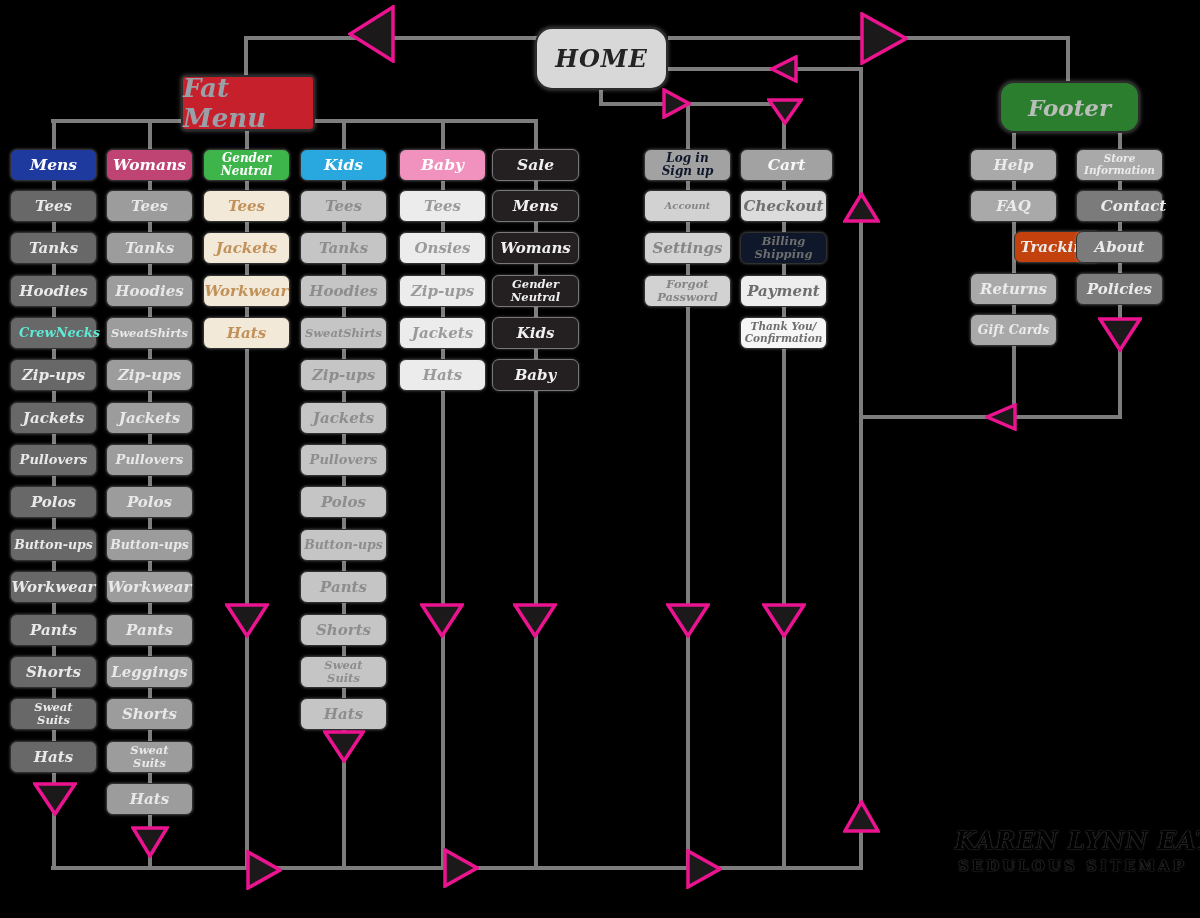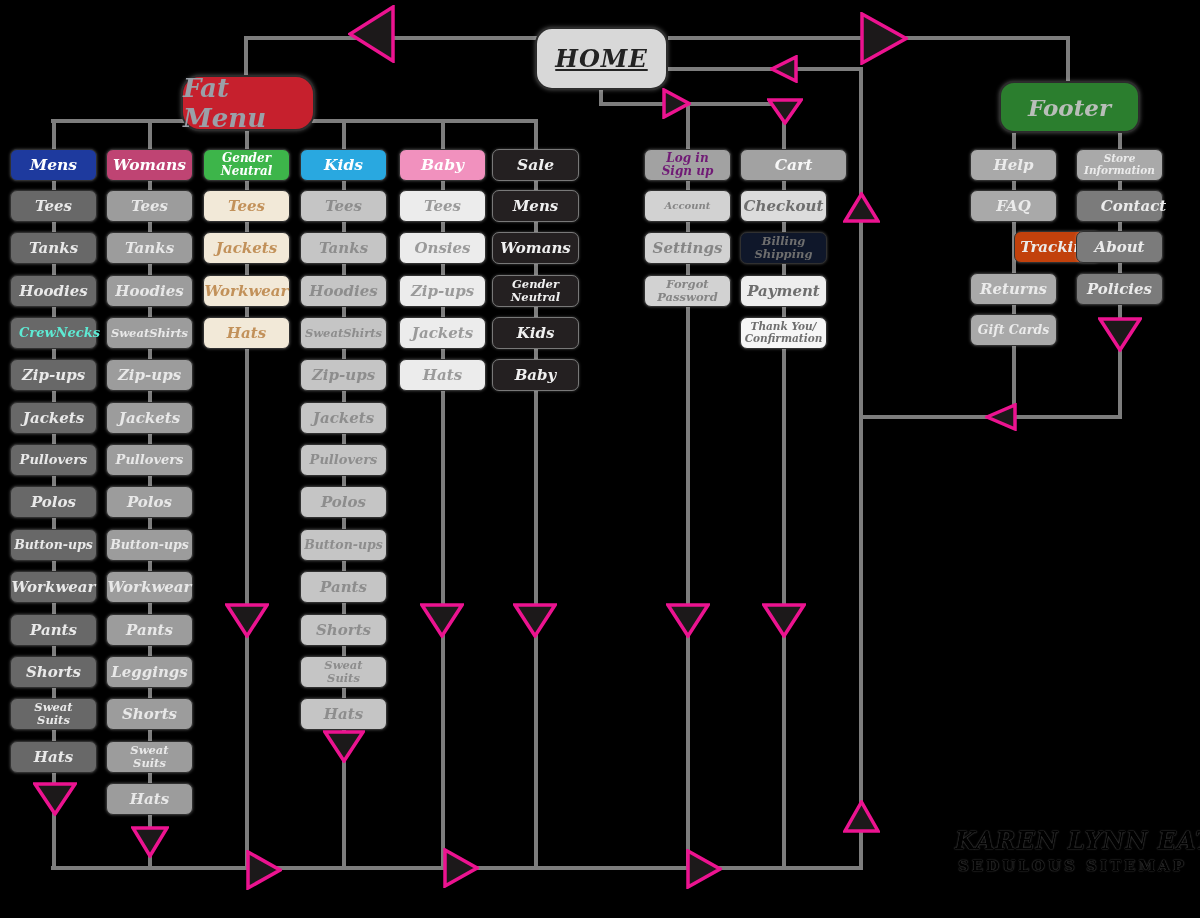--- a/index.html
+++ b/index.html
@@ -7,34 +7,34 @@
           font-family:"DejaVu Serif","Liberation Serif",serif;}
   .line{position:absolute;background:#7d7d7d;z-index:1;}
   .box{position:absolute;z-index:2;display:flex;align-items:center;justify-content:center;
        text-align:center;font-weight:bold;font-style:italic;border:1.5px solid #303030;
        border-radius:7px;white-space:pre-line;line-height:1.12;
        box-shadow:0 0 3px rgba(255,255,255,.28);box-sizing:border-box;}
   .bignode{position:absolute;z-index:3;display:flex;align-items:center;justify-content:center;
        font-weight:bold;font-style:italic;border:2px solid #2c2c2c;
        box-shadow:0 0 4px rgba(255,255,255,.3);box-sizing:border-box;}
   #home{left:535px;top:27px;width:133px;height:63px;border-radius:17px;font-size:24px;letter-spacing:1px;}
-  #fatmenu{left:181px;top:75px;width:134px;height:56px;border-radius:19px;font-size:26px;}
+  #fatmenu{left:181px;top:75px;width:134px;height:56px;border-radius:5px;font-size:26px;}
   #footerbox{left:999px;top:81px;width:141px;height:52px;border-radius:15px;font-size:23px;}
   .arrow{position:absolute;z-index:4;}
   #sig{position:absolute;left:955px;top:826px;width:235px;text-align:center;z-index:2;}
   #sig1{font-size:24px;font-weight:bold;font-style:italic;letter-spacing:1px;color:#000;
         text-shadow:0 0 1px #5a5a5a,0 0 2px #3c3c3c;white-space:nowrap;}
   #sig2{font-size:15px;font-weight:bold;letter-spacing:3px;color:#000;margin-top:2px;
         text-shadow:0 0 1px #565656,0 0 2px #383838;white-space:nowrap;}
 </style>
 </head>
 <body>
 
 <div id="canvas">
-  <div class="bignode" id="home" style="background: rgb(216, 216, 216); color: rgb(35, 35, 35); text-decoration: underline;">HOME</div>
+  <div class="bignode" id="home" style="background: rgb(216, 216, 216); color: rgb(35, 35, 35);">HOME</div>
   <div class="bignode" id="fatmenu" style="background: rgb(198, 32, 45); color: rgb(154, 160, 168);">Fat Menu</div>
   <div class="bignode" id="footerbox" style="background: rgb(43, 126, 46); color: rgb(185, 190, 185);">Footer</div>
   <div id="sig">
     <div id="sig1">KAREN LYNN EATON</div>
     <div id="sig2">SEDULOUS SITEMAP</div>
   </div>
 <div class="line" style="left: 246px; top: 36px; width: 291px; height: 4px;"></div>
     <div class="line" style="left: 244px; top: 36px; width: 4px; height: 41px;"></div>
     <div class="line" style="left: 668px; top: 36px; width: 402px; height: 4px;"></div>
     <div class="line" style="left: 1066px; top: 36px; width: 4px; height: 47px;"></div>
@@ -117,27 +117,27 @@
     <div class="box" style="left: 399px; top: 275px; width: 87px; height: 32px; background: rgb(236, 236, 236); color: rgb(154, 154, 154); font-size: 15px;">Zip-ups</div>
     <div class="box" style="left: 399px; top: 317px; width: 87px; height: 32px; background: rgb(236, 236, 236); color: rgb(154, 154, 154); font-size: 15px;">Jackets</div>
     <div class="box" style="left: 399px; top: 359px; width: 87px; height: 32px; background: rgb(236, 236, 236); color: rgb(154, 154, 154); font-size: 15px;">Hats</div>
     <div class="box" style="left: 492px; top: 149px; width: 87px; height: 32px; background: rgb(36, 32, 33); color: rgb(240, 240, 240); border-color: rgb(120, 120, 120); font-size: 15.5px;">Sale</div>
     <div class="box" style="left: 492px; top: 190px; width: 87px; height: 32px; background: rgb(36, 32, 33); color: rgb(240, 240, 240); border-color: rgb(120, 120, 120); font-size: 15px;">Mens</div>
     <div class="box" style="left: 492px; top: 232px; width: 87px; height: 32px; background: rgb(36, 32, 33); color: rgb(240, 240, 240); border-color: rgb(120, 120, 120); font-size: 15px;">Womans</div>
     <div class="box" style="left: 492px; top: 275px; width: 87px; height: 32px; background: rgb(36, 32, 33); color: rgb(240, 240, 240); border-color: rgb(120, 120, 120); font-size: 11.5px;">Gender
 Neutral</div>
     <div class="box" style="left: 492px; top: 317px; width: 87px; height: 32px; background: rgb(36, 32, 33); color: rgb(240, 240, 240); border-color: rgb(120, 120, 120); font-size: 15px;">Kids</div>
     <div class="box" style="left: 492px; top: 359px; width: 87px; height: 32px; background: rgb(36, 32, 33); color: rgb(240, 240, 240); border-color: rgb(120, 120, 120); font-size: 15px;">Baby</div>
-    <div class="box" style="left: 644px; top: 149px; width: 87px; height: 32px; background: rgb(162, 162, 162); color: #701a75; font-size: 12px;">Log in
+    <div class="box" style="left: 644px; top: 149px; width: 87px; height: 32px; background: rgb(162, 162, 162); color: #0f172a; font-size: 12px;">Log in
 Sign up</div>
     <div class="box" style="left: 644px; top: 190px; width: 87px; height: 32px; background: rgb(210, 210, 210); color: rgb(133, 133, 133); font-size: 10px;">Account</div>
     <div class="box" style="left: 644px; top: 232px; width: 87px; height: 32px; background: rgb(210, 210, 210); color: rgb(133, 133, 133); font-size: 15px;">Settings</div>
     <div class="box" style="left: 644px; top: 275px; width: 87px; height: 32px; background: rgb(210, 210, 210); color: rgb(133, 133, 133); font-size: 11.5px;">Forgot
 Password</div>
-    <div class="box" style="left: 740px; top: 149px; width: 107px; height: 32px; background: rgb(162, 162, 162); color: rgb(247, 247, 247); font-size: 15.5px;">Cart</div>
+    <div class="box" style="left: 740px; top: 149px; width: 93px; height: 32px; background: rgb(162, 162, 162); color: rgb(247, 247, 247); font-size: 15.5px;">Cart</div>
     <div class="box" style="left: 740px; top: 190px; width: 87px; height: 32px; background: rgb(220, 220, 220); color: rgb(110, 110, 110); font-size: 15px;">Checkout</div>
     <div class="box" style="left: 740px; top: 232px; width: 87px; height: 32px; background: #0f172a; color: rgb(110, 110, 110); font-size: 11.5px;">Billing
 Shipping</div>
     <div class="box" style="left: 740px; top: 275px; width: 87px; height: 32px; background: rgb(238, 238, 238); color: rgb(110, 110, 110); font-size: 15px;">Payment</div>
     <div class="box" style="left: 740px; top: 317px; width: 87px; height: 32px; background: rgb(246, 246, 246); color: rgb(110, 110, 110); font-size: 10.5px;">Thank You/
 Confirmation</div>
     <div class="box" style="left: 970px; top: 149px; width: 87px; height: 32px; background: rgb(169, 169, 169); color: rgb(235, 235, 235); font-size: 15px;">Help</div>
     <div class="box" style="left: 970px; top: 190px; width: 87px; height: 32px; background: rgb(169, 169, 169); color: rgb(235, 235, 235); font-size: 15px;">FAQ</div>
     <div class="box" style="left: 1014px; top: 231px; width: 87px; height: 32px; background: #c2410c; color: rgb(235, 235, 235); font-size: 15px;">Tracking</div>
     <div class="box" style="left: 970px; top: 273px; width: 87px; height: 32px; background: rgb(169, 169, 169); color: rgb(235, 235, 235); font-size: 15px;">Returns</div>

